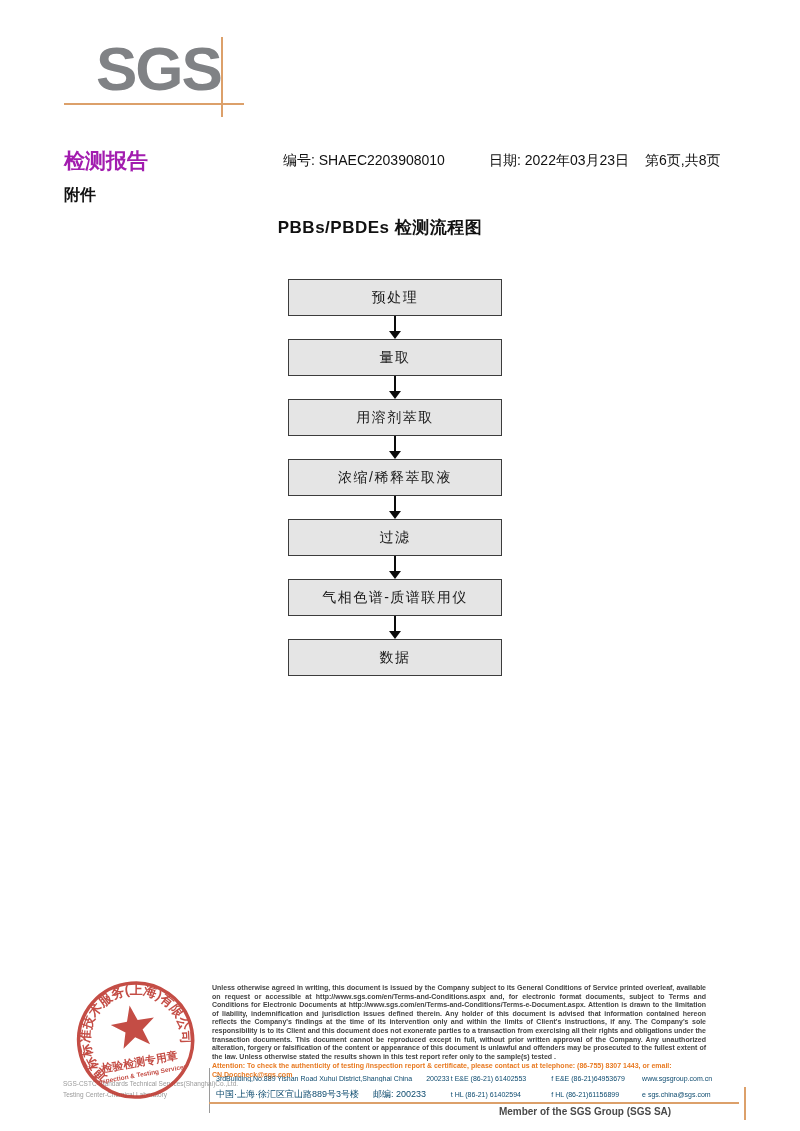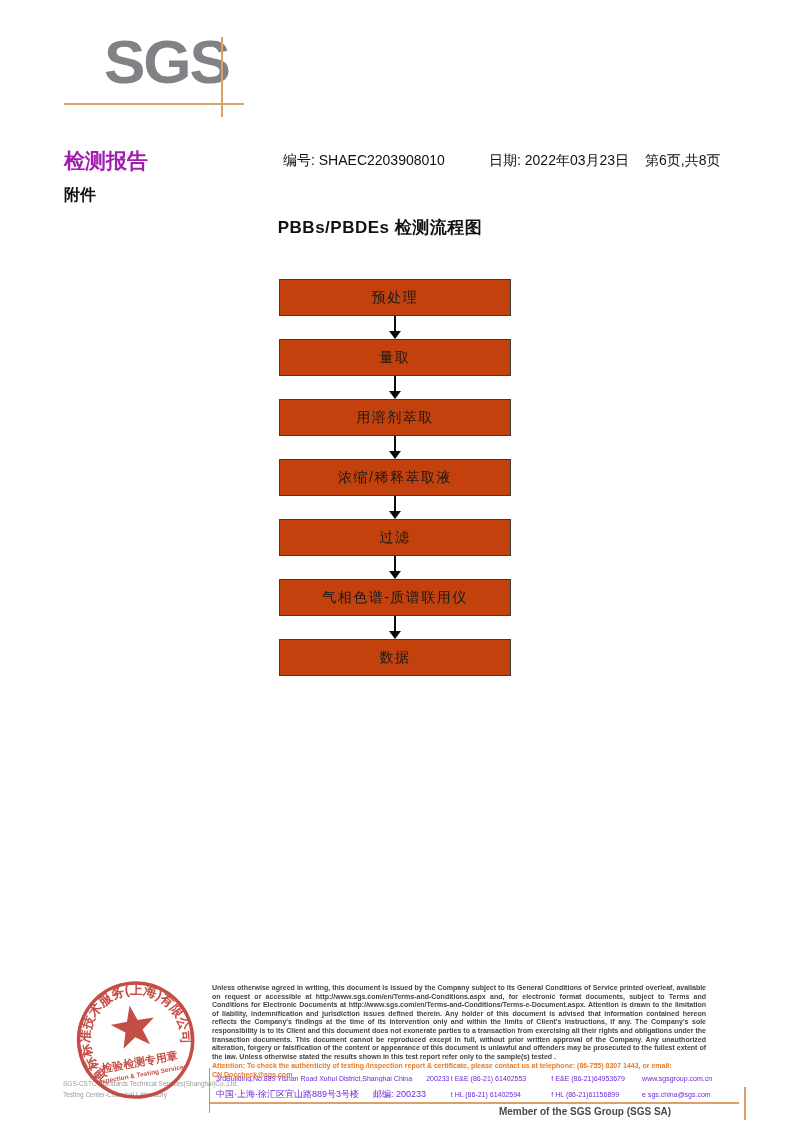--- a/index.html
+++ b/index.html
@@ -1,53 +1,53 @@
 <!DOCTYPE html>
 <html><head>
 <meta charset="utf-8">
 <style>
   html,body{margin:0;padding:0;background:#ffffff;}
   body{font-family:"Liberation Sans","DejaVu Sans",sans-serif;}
   #page{position:relative;width:800px;height:1131px;background:#ffffff;overflow:hidden;}
 
   
-  .logo-text{position:absolute;left:96px;top:26px;font-size:62px;font-weight:bold;
-    color:#808285;letter-spacing:-2px;font-family:"Liberation Sans",sans-serif;margin-left:8px;}
+  .logo-text{position:absolute;left:96px;top:33px;font-size:62px;font-weight:bold;
+    color:#808285;letter-spacing:-2px;font-family:"Liberation Sans",sans-serif;}
   .logo-hline{position:absolute;left:64px;top:103px;width:180px;height:2px;background:#DCA06A;}
   .logo-vline{position:absolute;left:221px;top:37px;width:2px;height:80px;background:#DCA06A;}
 
   
   .report-title{position:absolute;left:64px;top:147px;font-size:21px;font-weight:bold;color:#a21caf;}
   .report-no{position:absolute;left:283px;top:152px;font-size:14px;color:#111;}
   .report-date{position:absolute;left:489px;top:152px;font-size:14px;color:#111;}
   .page-info{position:absolute;left:645px;top:152px;font-size:14px;color:#111;}
   .attachment{position:absolute;left:64px;top:185px;font-size:16px;font-weight:bold;color:#111;}
 
   
   .fc-title{position:absolute;left:0;top:216px;width:760px;text-align:center;
     font-size:17px;font-weight:bold;color:#111;letter-spacing:0.5px;}
   .fc-col{position:absolute;left:286px;top:279px;width:218px;display:flex;flex-direction:column;align-items:center;}
-  .fc-box{box-sizing:border-box;width:232px;height:37px;border:1px solid #3c3c3c;background:#c2410c;
+  .fc-box{box-sizing:border-box;width:214px;height:37px;border:1px solid #3c3c3c;background:#e5e5e5;
     display:flex;align-items:center;justify-content:center;font-size:14px;color:#1a1a1a;letter-spacing:1.5px;}
   .fc-arrow{height:23px;display:flex;flex-direction:column;align-items:center;}
   .fc-arrow .shaft{width:2px;height:15px;background:#0c0c0c;}
   .fc-arrow .head{width:0;height:0;border-left:6px solid transparent;border-right:6px solid transparent;border-top:8px solid #0c0c0c;}
 
   
   .company-lines{position:absolute;left:63px;top:1078px;width:160px;z-index:1;
     font-size:6.5px;color:#9a9a9a;line-height:11px;white-space:nowrap;}
   .stamp{position:absolute;left:66px;top:980px;z-index:2;transform:rotate(-10deg);opacity:.93;}
 
   .legal{position:absolute;left:212px;top:984px;width:494px;
     font-size:7px;line-height:8.6px;font-weight:bold;color:#454545;text-align:justify;}
   .attention{position:absolute;left:212px;top:1062px;width:494px;
     font-size:7px;line-height:8.5px;font-weight:bold;color:#E87A22;text-align:left;}
 
   .addr-vline{position:absolute;left:209px;top:1068px;width:1px;height:45px;background:#9a9a9a;}
-  .addr-block{position:absolute;left:216px;top:1070px;width:505px;color:#6d28d9;}
+  .addr-block{position:absolute;left:216px;top:1070px;width:505px;color:#0c4a6e;}
   .addr-row{display:flex;align-items:center;height:16px;}
   .addr-row .c1{width:238px;font-size:7px;white-space:nowrap;overflow:hidden;}
   .addr-row .c1.cn{font-size:9px;}
   .addr-row .c2{width:102px;font-size:7px;white-space:nowrap;}
   .addr-row .c3{width:92px;font-size:7px;white-space:nowrap;}
   .addr-row .c4{width:80px;font-size:7px;white-space:nowrap;}
   .pc-gap{display:inline-block;width:14px;}
 
   .footer-hline{position:absolute;left:209px;top:1102px;width:530px;height:2px;background:#DCA06A;}
   .footer-vline{position:absolute;left:744px;top:1087px;width:2px;height:33px;background:#DCA06A;}

